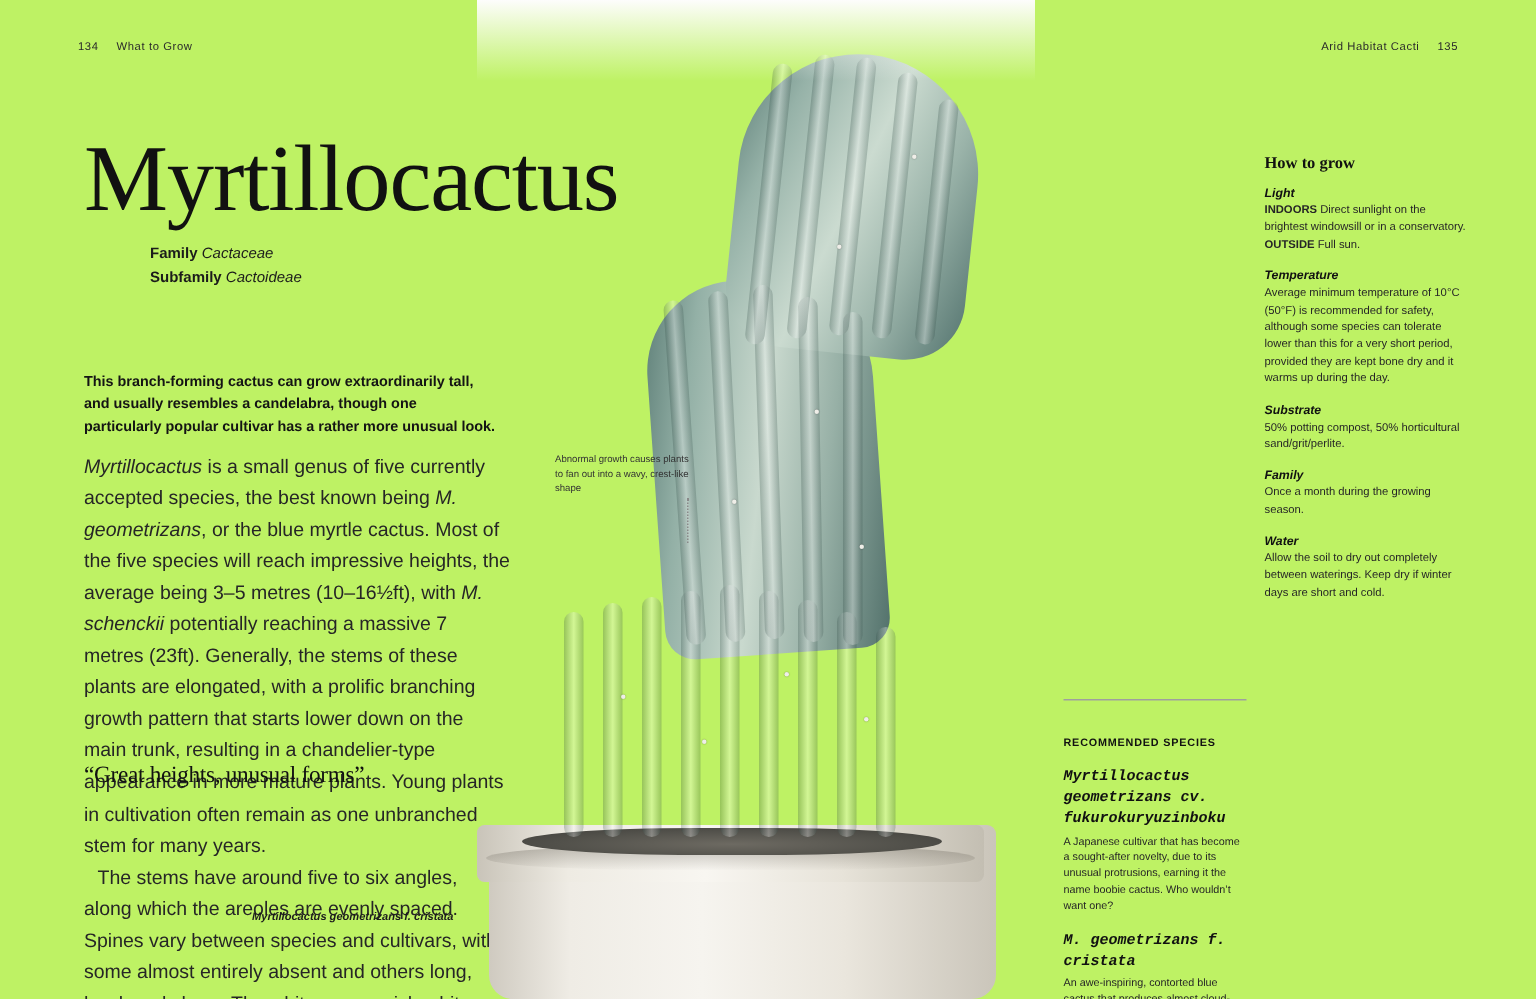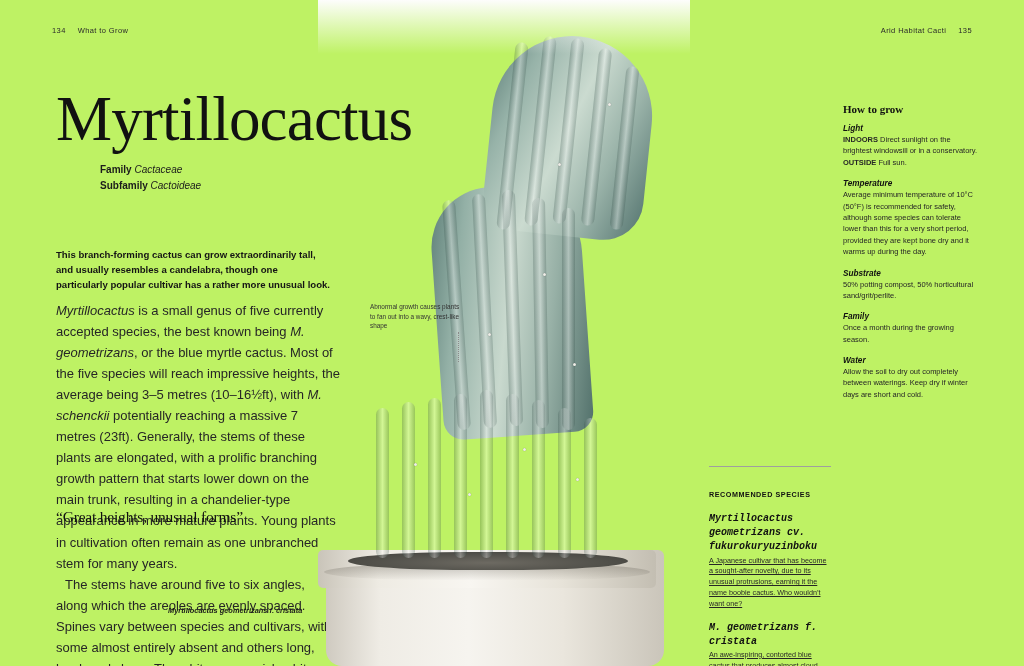--- a/index.html
+++ b/index.html
@@ -184,21 +184,20 @@
     font-weight: bold;
     line-height: 1.42;
     color: #111;
     font-family: Liberation Mono, monospace;
   }
   .recspec .item p {
     margin: 0;
     font-size: 7.2px;
     line-height: 1.5;
     color: #262626;
-    text-decoration: underline;
   }
 
   
   .photo {
     position: absolute;
     left: 318px;
     top: 0px;
     width: 372px;
     height: 666px;
     overflow: hidden;

